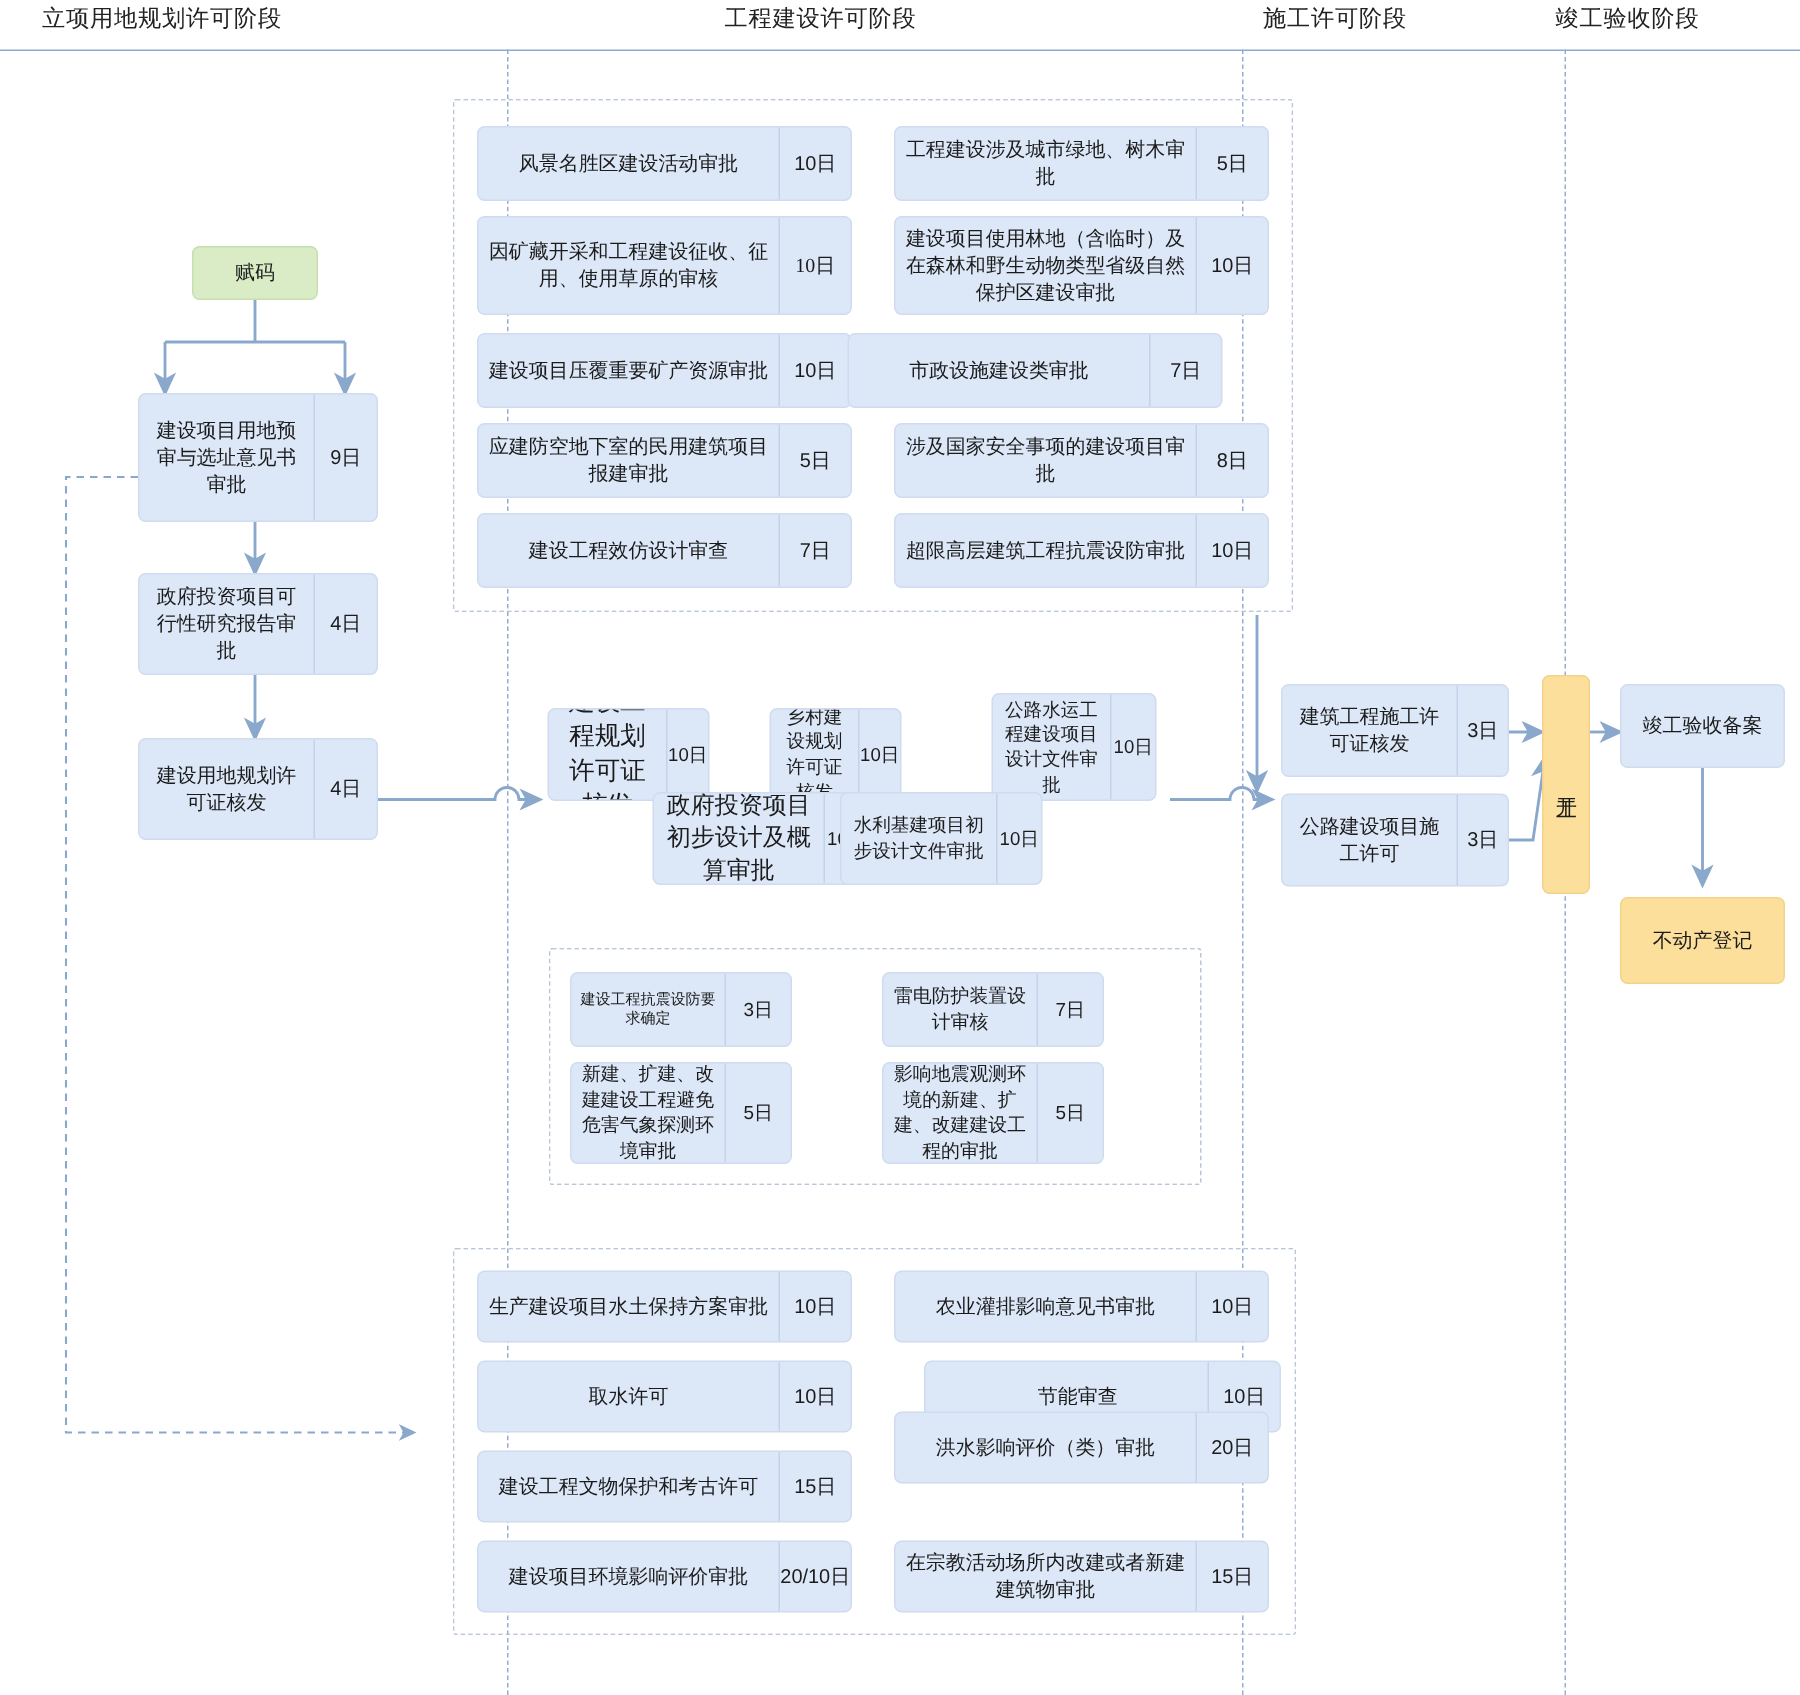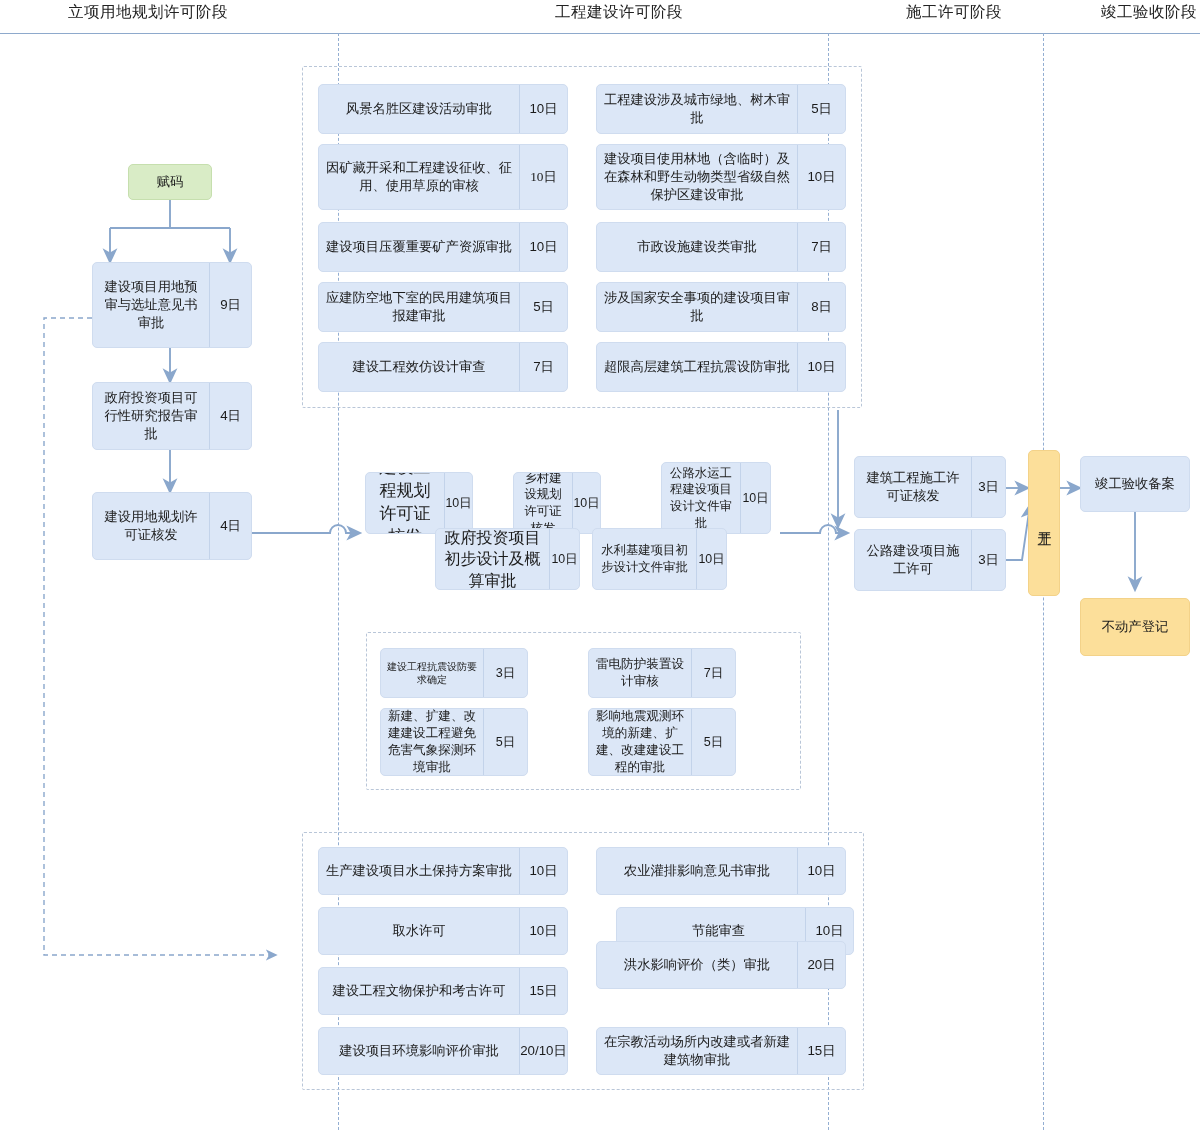--- a/index.html
+++ b/index.html
@@ -11,21 +11,21 @@
     overflow:hidden;
   }
   #stage{position:relative;width:1200px;height:1130px;}
 
   
   .lane-title{
     position:absolute;
     font-size:15.5px;
     color:#222;
     white-space:nowrap;
-    text-align:right;
+    text-align:left;
     letter-spacing:.5px;
   }
   .head-rule{
     position:absolute;left:0;top:33px;width:1200px;height:0;
     border-top:1px solid #8ea9cc;
   }
   .lane-div{
     position:absolute;top:33px;width:0;height:1097px;
     border-left:1px dashed #93aed2;
   }
@@ -181,21 +181,21 @@
   </div>
 
   <div class="node" style="left:596px;top:84px;width:250px;height:50px;">
     <div class="lbl">工程建设涉及城市绿地、树木审批</div>
     <div class="days" style="width:48px;">5日</div>
   </div>
   <div class="node" style="left:596px;top:144px;width:250px;height:66px;">
     <div class="lbl">建设项目使用林地（含临时）及在森林和野生动物类型省级自然保护区建设审批</div>
     <div class="days" style="width:48px;">10日</div>
   </div>
-  <div class="node" style="left:596px;top:222px;width:250px;height:50px;">
+  <div class="node" style="left:565px;top:222px;width:250px;height:50px;">
     <div class="lbl">市政设施建设类审批</div>
     <div class="days" style="width:48px;">7日</div>
   </div>
   <div class="node" style="left:596px;top:282px;width:250px;height:50px;">
     <div class="lbl">涉及国家安全事项的建设项目审批</div>
     <div class="days" style="width:48px;">8日</div>
   </div>
   <div class="node" style="left:596px;top:342px;width:250px;height:50px;">
     <div class="lbl">超限高层建筑工程抗震设防审批</div>
     <div class="days" style="width:48px;">10日</div>
@@ -211,21 +211,21 @@
   </div>
   <div class="node" style="left:661px;top:462px;width:110px;height:72px;">
     <div class="lbl" style="font-size:12.4px;">公路水运工程建设项目设计文件审批</div>
     <div class="days" style="width:30px;font-size:12.4px;">10日</div>
   </div>
 
   <div class="node" style="left:435px;top:528px;width:145px;height:62px;">
     <div class="lbl" style="font-size:16px;">政府投资项目初步设计及概算审批</div>
     <div class="days" style="width:30px;font-size:12.4px;">10日</div>
   </div>
-  <div class="node" style="left:592px;top:528px;width:135px;height:62px;">
+  <div class="node" style="left:560px;top:528px;width:135px;height:62px;">
     <div class="lbl" style="font-size:12.4px;">水利基建项目初步设计文件审批</div>
     <div class="days" style="width:30px;font-size:12.4px;">10日</div>
   </div>
 
   <div class="node" style="left:380px;top:648px;width:148px;height:50px;">
     <div class="lbl" style="font-size:10px;">建设工程抗震设防要求确定</div>
     <div class="days" style="width:44px;font-size:12.6px;">3日</div>
   </div>
   <div class="node" style="left:380px;top:708px;width:148px;height:68px;">
     <div class="lbl" style="font-size:12.6px;">新建、扩建、改建建设工程避免危害气象探测环境审批</div>

